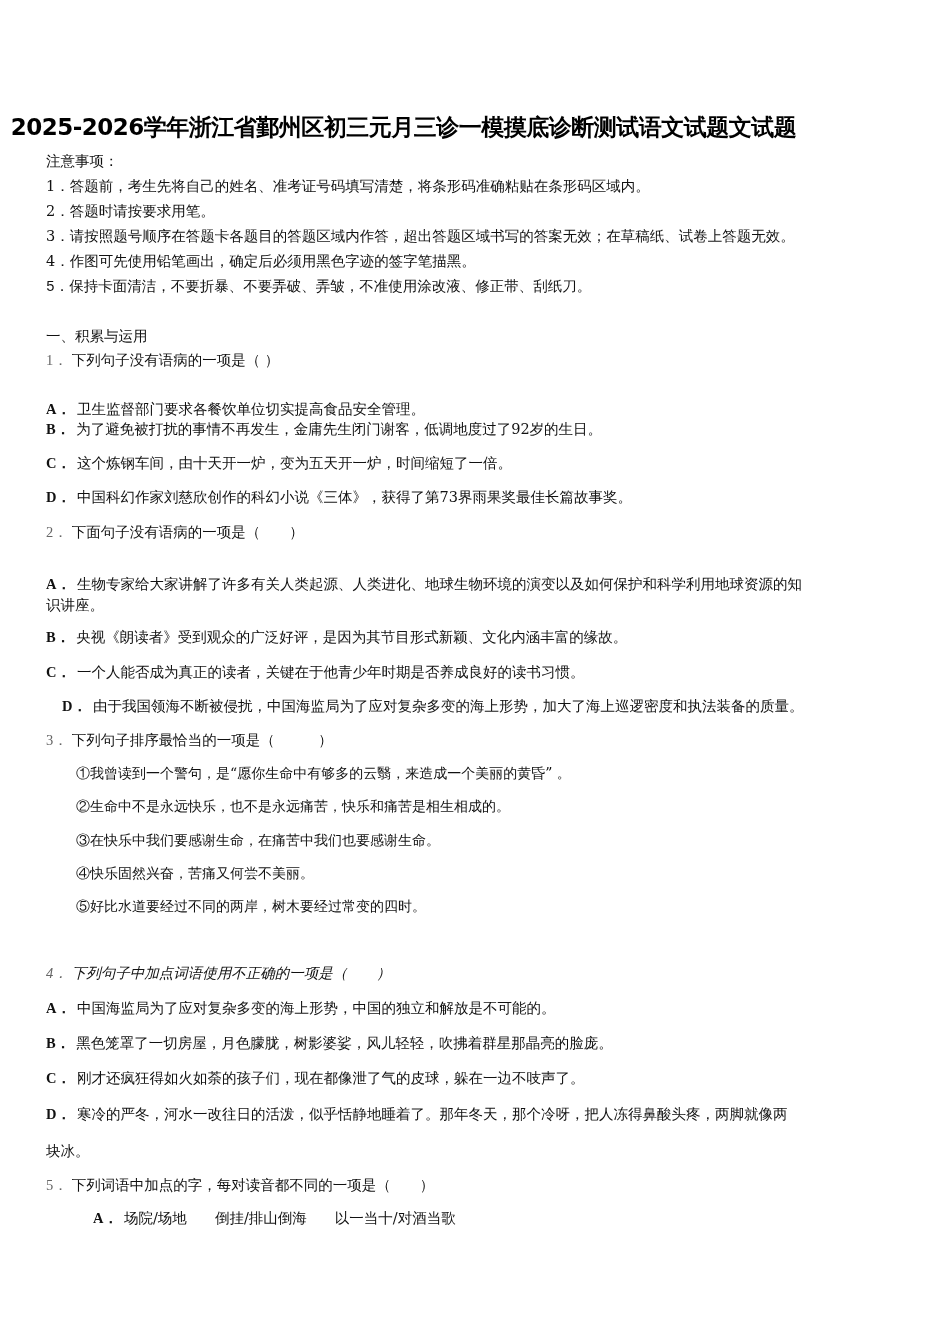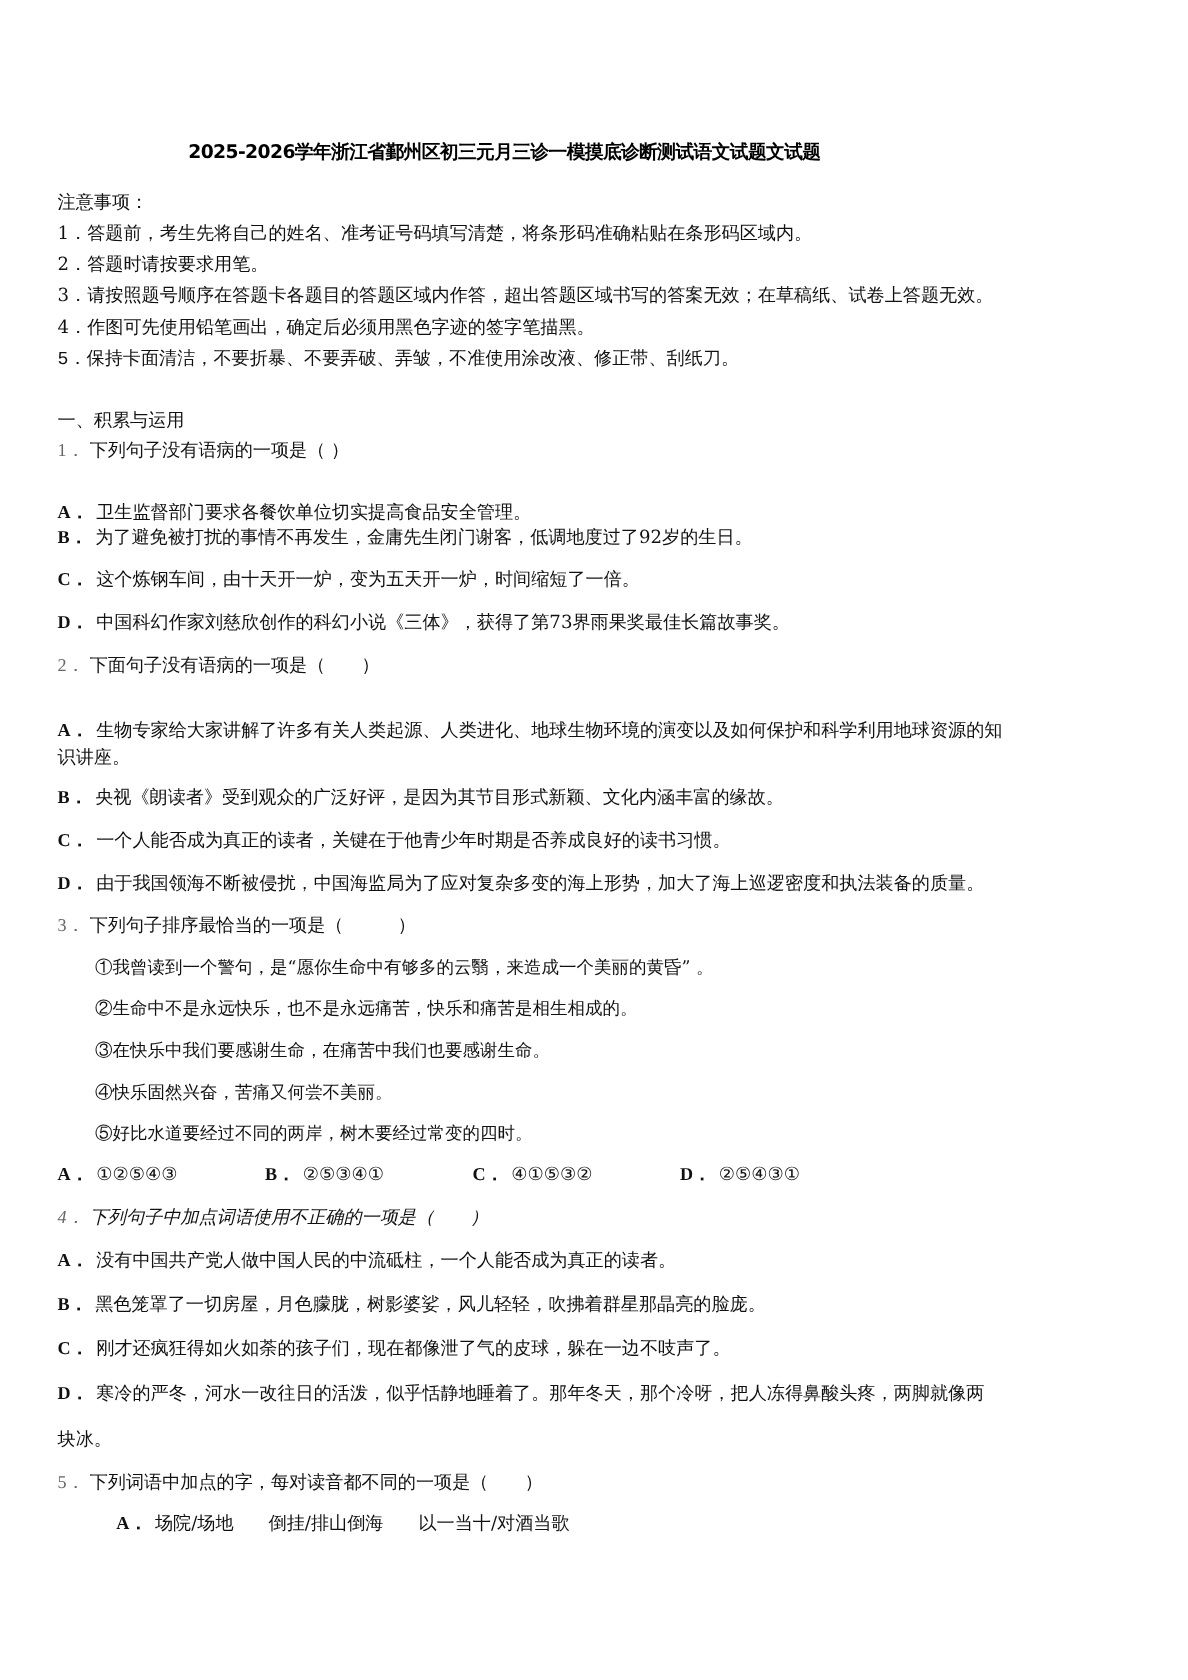--- a/index.html
+++ b/index.html
@@ -1,21 +1,21 @@
 <!DOCTYPE html>
 <html><head>
 <meta charset="utf-8">
 <style>
   html, body { margin: 0; padding: 0; background: #ffffff; }
   body { width: 950px; height: 1344px; position: relative; overflow: hidden;
          font-family: "DejaVu Serif", "Liberation Serif", serif; color: #111; }
   .page { position: absolute; left: 0; top: 0; width: 950px; height: 1344px; }
   .title { position: absolute; left: 0; width: 807px; top: 112px; text-align: center;
            font-family: "DejaVu Sans", "Liberation Sans", sans-serif; font-weight: bold;
-           font-size: 15px; letter-spacing: -0.5px; color: #000; }
+           font-size: 23px; letter-spacing: -0.5px; color: #000; }
   .line { position: absolute; left: 46px; font-size: 14.5px; white-space: nowrap; color: #111; }
   .line .lbl { font-weight: bold; font-family: "Liberation Serif", serif; margin-right: 6px; }
   .line .num { color: #666; font-family: "Liberation Serif", serif; margin-right: 4px; }
   .sent { left: 76px; font-family: "DejaVu Serif", serif; font-size: 14px; }
   .opts4 { position: absolute; left: 46px; top: 930px; font-size: 14.5px; white-space: nowrap; }
   .opts4 span.o { display: inline-block; width: 166px; }
   .opts4 .lbl { font-weight: bold; font-family: "Liberation Serif", serif; margin-right: 6px; }
   .gap { display: inline-block; width: 28px; }
 </style>
 </head>
@@ -56,41 +56,38 @@
   <div class="line" style="top:558px;margin-top:17px;">
     <span class="lbl">A．</span><span>生物专家给大家讲解了许多有关人类起源、人类进化、地球生物环境的演变以及如何保护和科学利用地球资源的知</span>
   </div>
   <div class="line" style="top:596px;">识讲座。</div>
   <div class="line" style="top:628px;">
     <span class="lbl">B．</span><span>央视《朗读者》受到观众的广泛好评，是因为其节目形式新颖、文化内涵丰富的缘故。</span>
   </div>
   <div class="line" style="top:663px;">
     <span class="lbl">C．</span><span>一个人能否成为真正的读者，关键在于他青少年时期是否养成良好的读书习惯。</span>
   </div>
-  <div class="line" style="top:697px;">
+  <div class="line" style="top:697px;margin-left:16px;">
     <span class="lbl">D．</span><span>由于我国领海不断被侵扰，中国海监局为了应对复杂多变的海上形势，加大了海上巡逻密度和执法装备的质量。</span>
   </div>
 
   <div class="line" style="top:731px;">
     <span class="num">3．</span><span>下列句子排序最恰当的一项是（　　　）</span>
   </div>
   <div class="line sent" style="top:765px;">①我曾读到一个警句，是“愿你生命中有够多的云翳，来造成一个美丽的黄昏” 。</div>
   <div class="line sent" style="top:798px;">②生命中不是永远快乐，也不是永远痛苦，快乐和痛苦是相生相成的。</div>
   <div class="line sent" style="top:832px;">③在快乐中我们要感谢生命，在痛苦中我们也要感谢生命。</div>
   <div class="line sent" style="top:865px;">④快乐固然兴奋，苦痛又何尝不美丽。</div>
   <div class="line sent" style="top:898px;">⑤好比水道要经过不同的两岸，树木要经过常变的四时。</div>
-  <div class="opts4">
-    <span class="o"><span class="lbl">A．</span><span>①②⑤④③</span></span><span class="o"><span class="lbl">B．</span><span>②⑤③④①</span></span><span class="o"><span class="lbl">C．</span><span>④①⑤③②</span></span><span class="o"><span class="lbl">D．</span><span>②⑤④③①</span></span>
-  </div>
 
   <div class="line" style="top:964px;font-style:italic;">
     <span class="num">4．</span><span>下列句子中加点词语使用不正确的一项是（　　）</span>
   </div>
   <div class="line" style="top:999px;">
-    <span class="lbl">A．</span><span>没有中国共产党人做中国人民的中流砥柱，一个人能否成为真正的读者。</span>
+    <span class="lbl">A．</span><span>中国海监局为了应对复杂多变的海上形势，中国的独立和解放是不可能的。</span>
   </div>
   <div class="line" style="top:1034px;">
     <span class="lbl">B．</span><span>黑色笼罩了一切房屋，月色朦胧，树影婆娑，风儿轻轻，吹拂着群星那晶亮的脸庞。</span>
   </div>
   <div class="line" style="top:1069px;">
     <span class="lbl">C．</span><span>刚才还疯狂得如火如荼的孩子们，现在都像泄了气的皮球，躲在一边不吱声了。</span>
   </div>
   <div class="line" style="top:1105px;">
     <span class="lbl">D．</span><span>寒冷的严冬，河水一改往日的活泼，似乎恬静地睡着了。那年冬天，那个冷呀，把人冻得鼻酸头疼，两脚就像两</span>
   </div>

